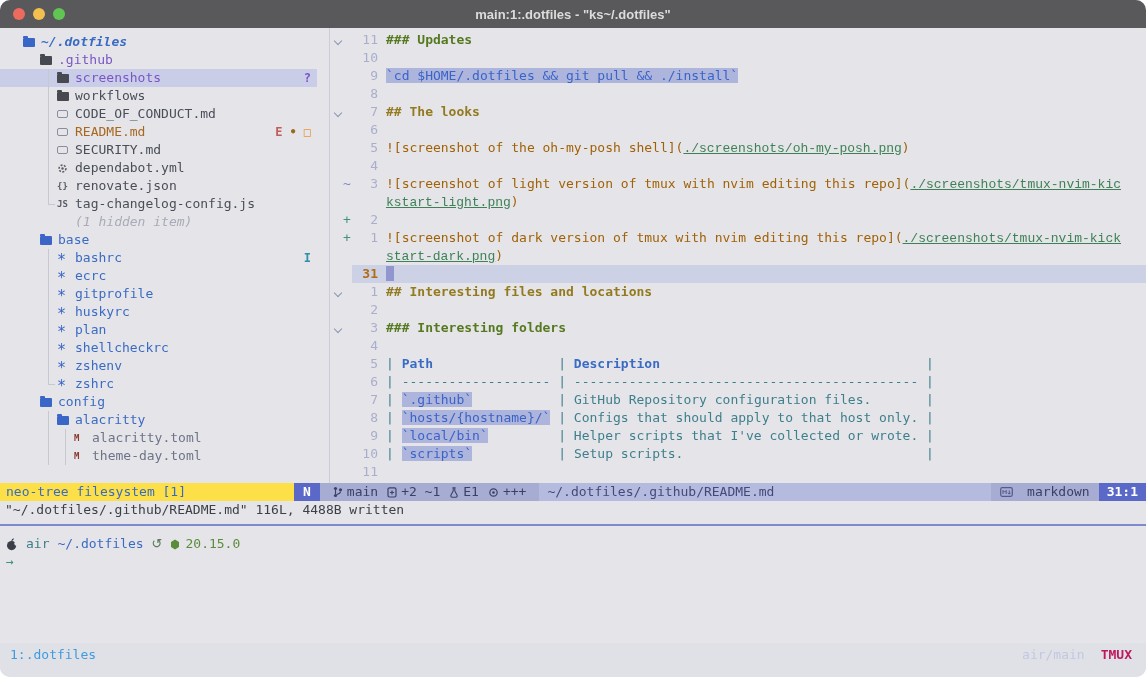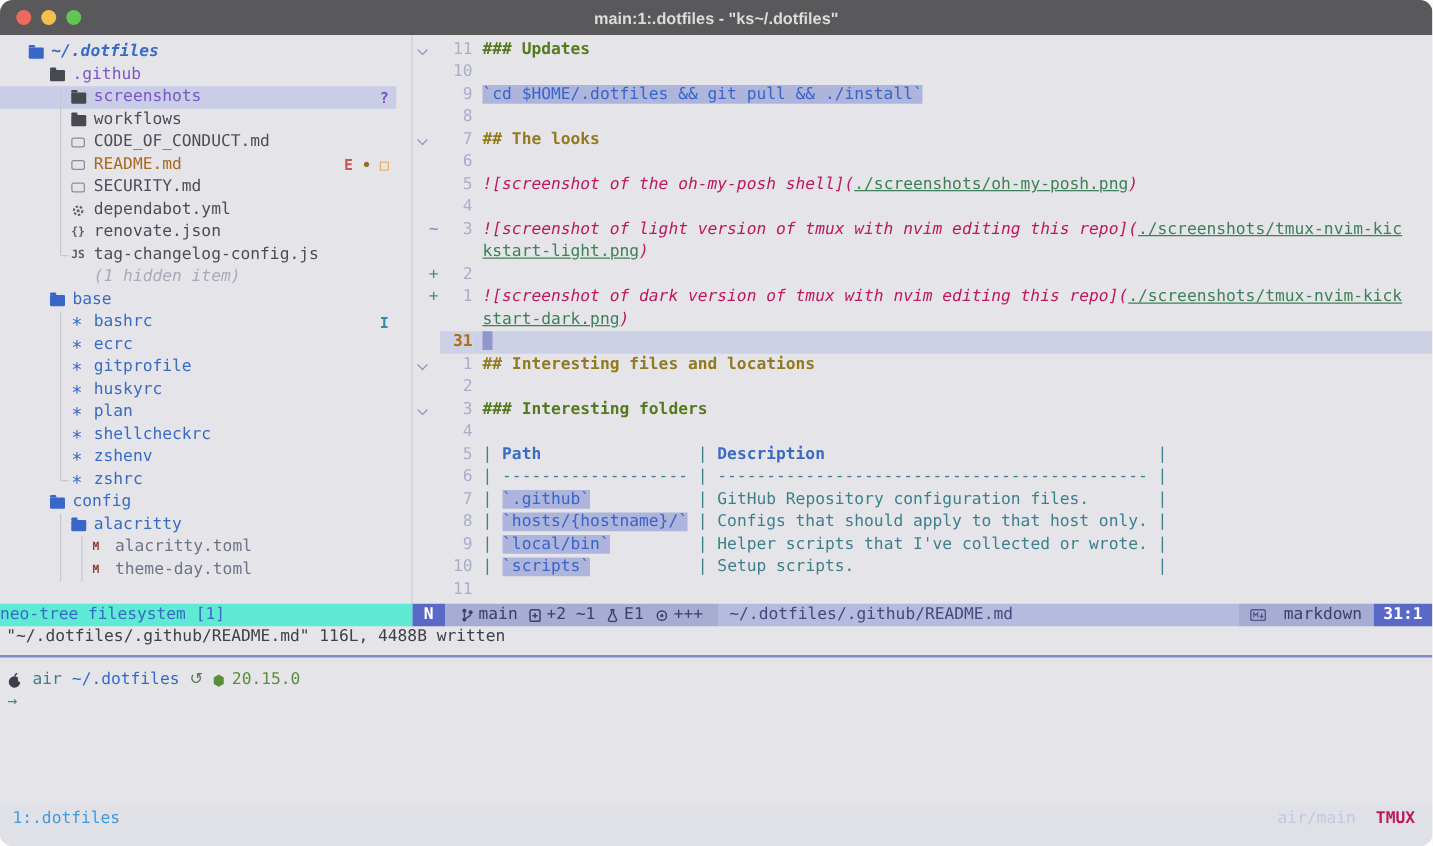--- a/index.html
+++ b/index.html
@@ -50,30 +50,30 @@
   .fold-chev{display:inline-block;width:5px;height:5px;border-left:1.5px solid #8a93b8;border-bottom:1.5px solid #8a93b8;transform:rotate(-45deg);margin:5px 0 0 3px;}
   .sign{width:10px;flex:none;text-align:center;}
   .sign-chg{color:#7e88cc;} .sign-add{color:#3e9478;}
   .lnum{width:26px;flex:none;text-align:right;color:#a9aecb;}
   .lnum.cur{color:#b06e10;font-weight:bold;}
   .ltext{flex:1;padding-left:8px;color:#4a4e58;}
   .cursorline .lnum,.cursorline .ltext{background:#cdd1e6;}
   .cursor{display:inline-block;width:8px;height:15px;background:#8f97ce;vertical-align:middle;margin-top:-2px;}
   .h2{color:#937a1e;font-weight:bold;}
   .h3{color:#55791e;font-weight:bold;}
-  .alt{color:#be185d;font-style:italic;}
-  .link{color:#3e8157;text-decoration:underline;}
+  .alt{color:#a16207;}
+  .link{color:#3e8157;text-decoration:underline;font-family:Liberation Mono, monospace;}
   .code{background:#aeb5dc;color:#3a63c8;}
   .pipe{color:#3e7f8c;}
   .th{color:#3a6bc4;font-weight:bold;}
   .td{color:#3e7f8c;}
   .plain{color:#4a4e58;}
   
   .statusrow{height:18px;display:flex;}
-  .neotree-status{width:330px;box-sizing:border-box;background:#5eead4;color:#3a6bc4;padding-left:0;line-height:18px;}
+  .neotree-status{width:294px;box-sizing:border-box;background:#fde047;color:#3a6bc4;padding-left:6px;line-height:18px;}
   .lualine{flex:1;display:flex;line-height:18px;color:#3a4168;}
   .seg-mode{background:#5a69c7;color:#ffffff;font-weight:bold;padding:0 9px;}
   .seg-git{background:#a6acd2;display:flex;gap:9px;align-items:center;padding:0 13px;}
   .seg-git .grp{display:inline-flex;gap:4px;align-items:center;}
   .seg-path{background:#b5bbdf;flex:1;padding-left:8px;color:#434a7a;}
   .seg-ft{background:#a6acd2;display:flex;gap:14px;align-items:center;padding:0 9px;}
   .seg-pos{background:#5a69c7;color:#ffffff;font-weight:bold;padding:0 8px;}
   .msgline{height:18px;line-height:18px;color:#3c4048;padding-left:5px;white-space:pre;}
   
   .shell{margin-top:5px;border-top:2px solid #7d8ad0;padding:9px 0 0 6px;height:110px;box-sizing:border-box;}

